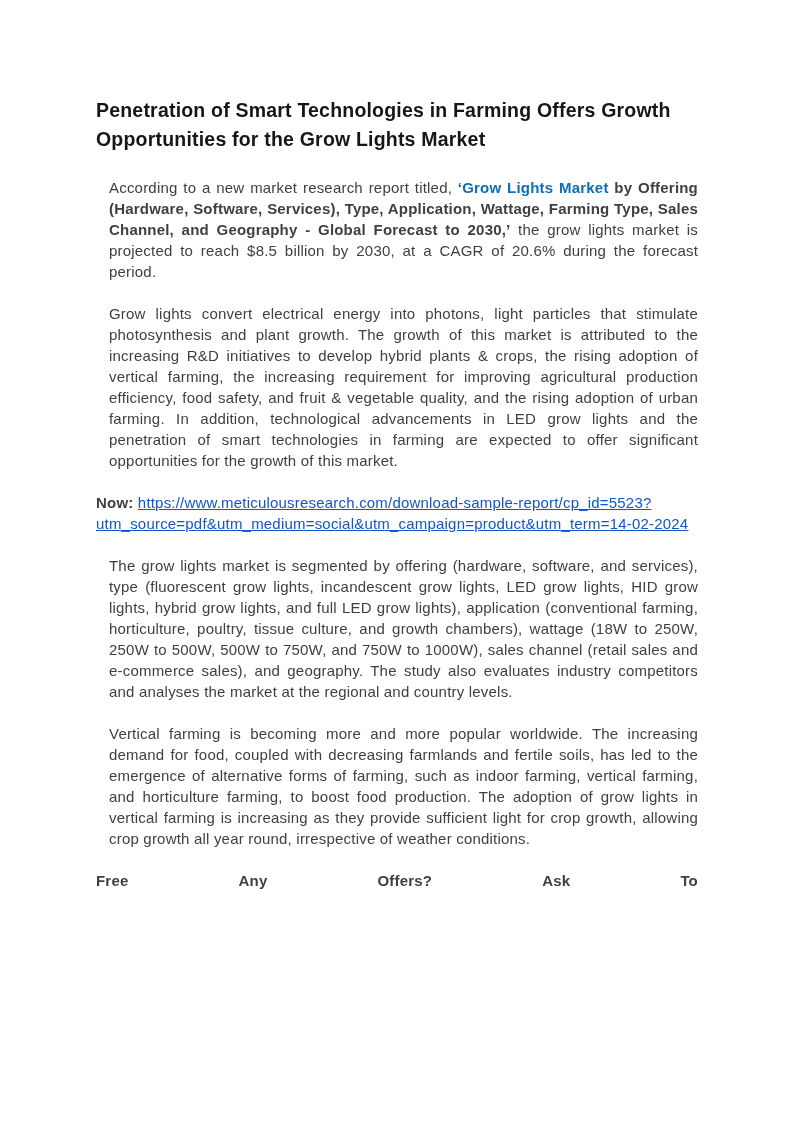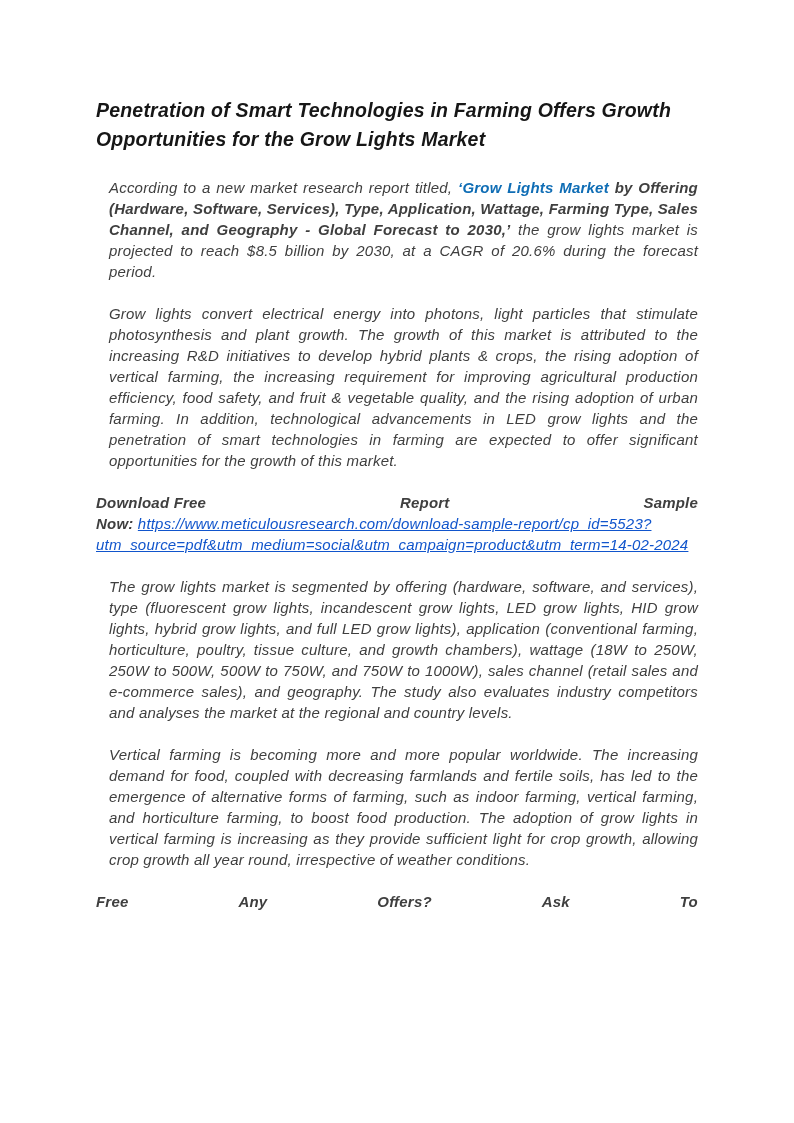--- a/index.html
+++ b/index.html
@@ -20,21 +20,20 @@
     font-family: "Liberation Sans", sans-serif;
   }
   .page {
     width: 794px;
     height: 1123px;
     padding: 96px 96px 0 96px;
     color: var(--body-text, #3f3f3f);
     font-size: 15px;
     line-height: 21px;
     letter-spacing: 0.2px;
-    font-style: italic;
   }
   .title {
     font-size: 19.5px;
     line-height: 29px;
     font-weight: 700;
     color: var(--heading-text, #161616);
     margin: 0 0 23px 0;
     letter-spacing: 0.2px;
   }
   .para {
@@ -68,25 +67,20 @@
 
 <div class="page">
 
   <h1 class="title">Penetration of Smart Technologies in Farming Offers Growth Opportunities for the Grow Lights Market</h1>
 
   <p class="para"><span>According to a new market research report titled, </span><span class="highlight">‘Grow Lights Market</span><span class="bold"> by Offering (Hardware, Software, Services), Type, Application, Wattage, Farming Type, Sales Channel, and Geography - Global Forecast to 2030,’</span><span> the grow lights market is projected to reach $8.5 billion by 2030, at a CAGR of 20.6% during the forecast period.</span></p>
 
   <p class="para">Grow lights convert electrical energy into photons, light particles that stimulate photosynthesis and plant growth. The growth of this market is attributed to the increasing R&amp;D initiatives to develop hybrid plants &amp; crops, the rising adoption of vertical farming, the increasing requirement for improving agricultural production efficiency, food safety, and fruit &amp; vegetable quality, and the rising adoption of urban farming. In addition, technological advancements in LED grow lights and the penetration of smart technologies in farming are expected to offer significant opportunities for the growth of this market.</p>
 
   <div class="cta">
-    <div class="cta-spread">
-      <span>Download Free</span>
-      <span>Report</span>
-      <span>Sample</span>
-    </div>
     <div class="cta-link-line">
       <span class="bold">Now:</span>
       <a class="link">https://www.meticulousresearch.com/download-sample-report/cp_id=5523?utm_source=pdf&amp;utm_medium=social&amp;utm_campaign=product&amp;utm_term=14-02-2024</a>
     </div>
   </div>
 
   <p class="para">The grow lights market is segmented by offering (hardware, software, and services), type (fluorescent grow lights, incandescent grow lights, LED grow lights, HID grow lights, hybrid grow lights, and full LED grow lights), application (conventional farming, horticulture, poultry, tissue culture, and growth chambers), wattage (18W to 250W, 250W to 500W, 500W to 750W, and 750W to 1000W), sales channel (retail sales and e-commerce sales), and geography. The study also evaluates industry competitors and analyses the market at the regional and country levels.</p>
 
   <p class="para">Vertical farming is becoming more and more popular worldwide. The increasing demand for food, coupled with decreasing farmlands and fertile soils, has led to the emergence of alternative forms of farming, such as indoor farming, vertical farming, and horticulture farming, to boost food production. The adoption of grow lights in vertical farming is increasing as they provide sufficient light for crop growth, allowing crop growth all year round, irrespective of weather conditions.</p>
 

